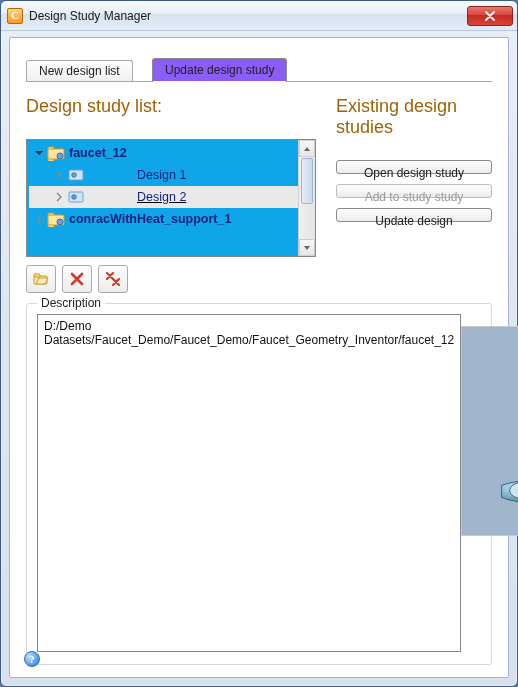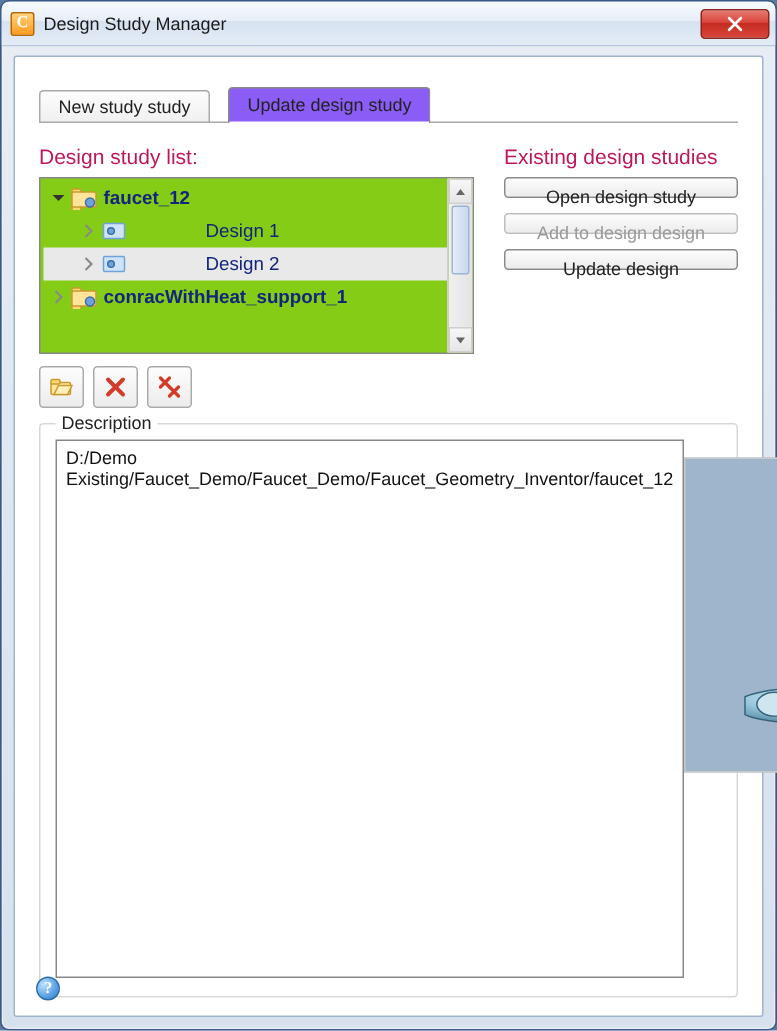--- a/index.html
+++ b/index.html
@@ -71,26 +71,26 @@
   }
   .tab.active::after {
     content: ""; position: absolute; left: 0; right: 0; bottom: -1px; height: 2px; background: #fff;
   }
 
   
   .main-row { display: flex; gap: 20px; margin-top: 14px; }
   .left-col { flex: 1; min-width: 0; }
   .right-col { width: 156px; }
 
-  .section-label { font-size: 14px; color: #be185d; margin-bottom: 6px; }
+  .section-label { font-size: 18px; color: #a16207; margin-bottom: 22px; }
 
   
   .tree-wrap {
     border: 1px solid #888; height: 118px; position: relative;
-    background: #84cc16;
+    background: #0ea5e9;
   }
   .tree-scroll {
     position: absolute; inset: 0 17px 0 0; overflow: hidden;
   }
   .tree-sb {
     position: absolute; top: 0; right: 0; bottom: 0; width: 17px;
     background: linear-gradient(to right, #f0f0f0, #e4e4e4);
     border-left: 1px solid #cfcfcf;
   }
   .tree-sb .thumb {
@@ -111,21 +111,21 @@
   .tree li { white-space: nowrap; }
   .row { display: flex; align-items: center; height: 22px; padding-left: 4px; }
   .row .expander {
     width: 12px; height: 12px; margin-right: 2px;
     display: inline-flex; align-items: center; justify-content: center;
     cursor: pointer; color: #555;
   }
   .row .ticon { width: 18px; height: 16px; margin-right: 4px; display:inline-flex; align-items:center; justify-content:center; }
   .row .label { color: #13247e; font-weight: bold; }
   .row.child .label { font-weight: normal; margin-left: 48px; }
-  .row.selected { background: #e9e9e9; }
+  .row.selected { background: #e9e9e9; text-decoration: underline; }
   .indent-1 { padding-left: 4px; }
   .indent-2 { padding-left: 24px; }
 
   
   .folder-svg rect.body { fill:#ffe49a; stroke:#c99a2e; }
   .folder-svg rect.tab  { fill:#ffd873; stroke:#c99a2e; }
   .folder-svg circle.gear { fill:#6fa2d8; stroke:#3a6fa5; }
   .design-svg rect { fill:#cfe3f7; stroke:#6fa2d8; }
   .design-svg circle { fill:#6fa2d8; stroke:#3a6fa5; }
 
@@ -187,21 +187,21 @@
     <div class="close-btn">
       <svg viewBox="0 0 10 10">
           <path d="M1 1 L9 9 M9 1 L1 9" stroke="#fff" stroke-width="1.8" stroke-linecap="round"></path>
         </svg>
     </div>
   </div>
 
   <div class="client">
 
     <div class="tabs">
-      <div class="tab inactive" style="left:0;">New study study</div>
+      <div class="tab inactive" style="left:0;">New design list</div>
       <div class="tab active" style="left:126px;">Update design study</div>
       <div class="tabline"></div>
     </div>
 
     <div class="main-row">
       <div class="left-col">
         <div class="section-label">Design study list:</div>
 
         <div class="tree-wrap">
           <div class="tree-scroll">
@@ -313,28 +313,28 @@
               <path d="M2 2 L8 8 M8 2 L2 8" stroke="#d23b2a" stroke-width="2.2" stroke-linecap="round"></path>
               <path d="M8 8 L14 14 M14 8 L8 14" stroke="#d23b2a" stroke-width="2.2" stroke-linecap="round"></path>
             </svg>
           </div>
         </div>
       </div>
 
       <div class="right-col">
         <div class="section-label">Existing design studies</div>
         <div class="big-btn">Open design study</div>
-        <div class="big-btn disabled">Add to design design</div>
+        <div class="big-btn disabled">Add to study study</div>
         <div class="big-btn">Update design</div>
       </div>
     </div>
 
     <div class="group">
       <span class="legend">Description</span>
-      <div class="desc-box">D:/Demo Existing/Faucet_Demo/Faucet_Demo/Faucet_Geometry_Inventor/faucet_12</div>
+      <div class="desc-box">D:/Demo Datasets/Faucet_Demo/Faucet_Demo/Faucet_Geometry_Inventor/faucet_12</div>
 
       <div class="preview">
 
         <svg viewBox="0 0 232 210" width="232" height="210">
           <defs>
             <radialGradient id="m" cx="40%" cy="30%" r="70%">
               <stop offset="0%" stop-color="#eaf4f9"></stop>
               <stop offset="55%" stop-color="#9fcbe0"></stop>
               <stop offset="100%" stop-color="#4f869f"></stop>
             </radialGradient>

